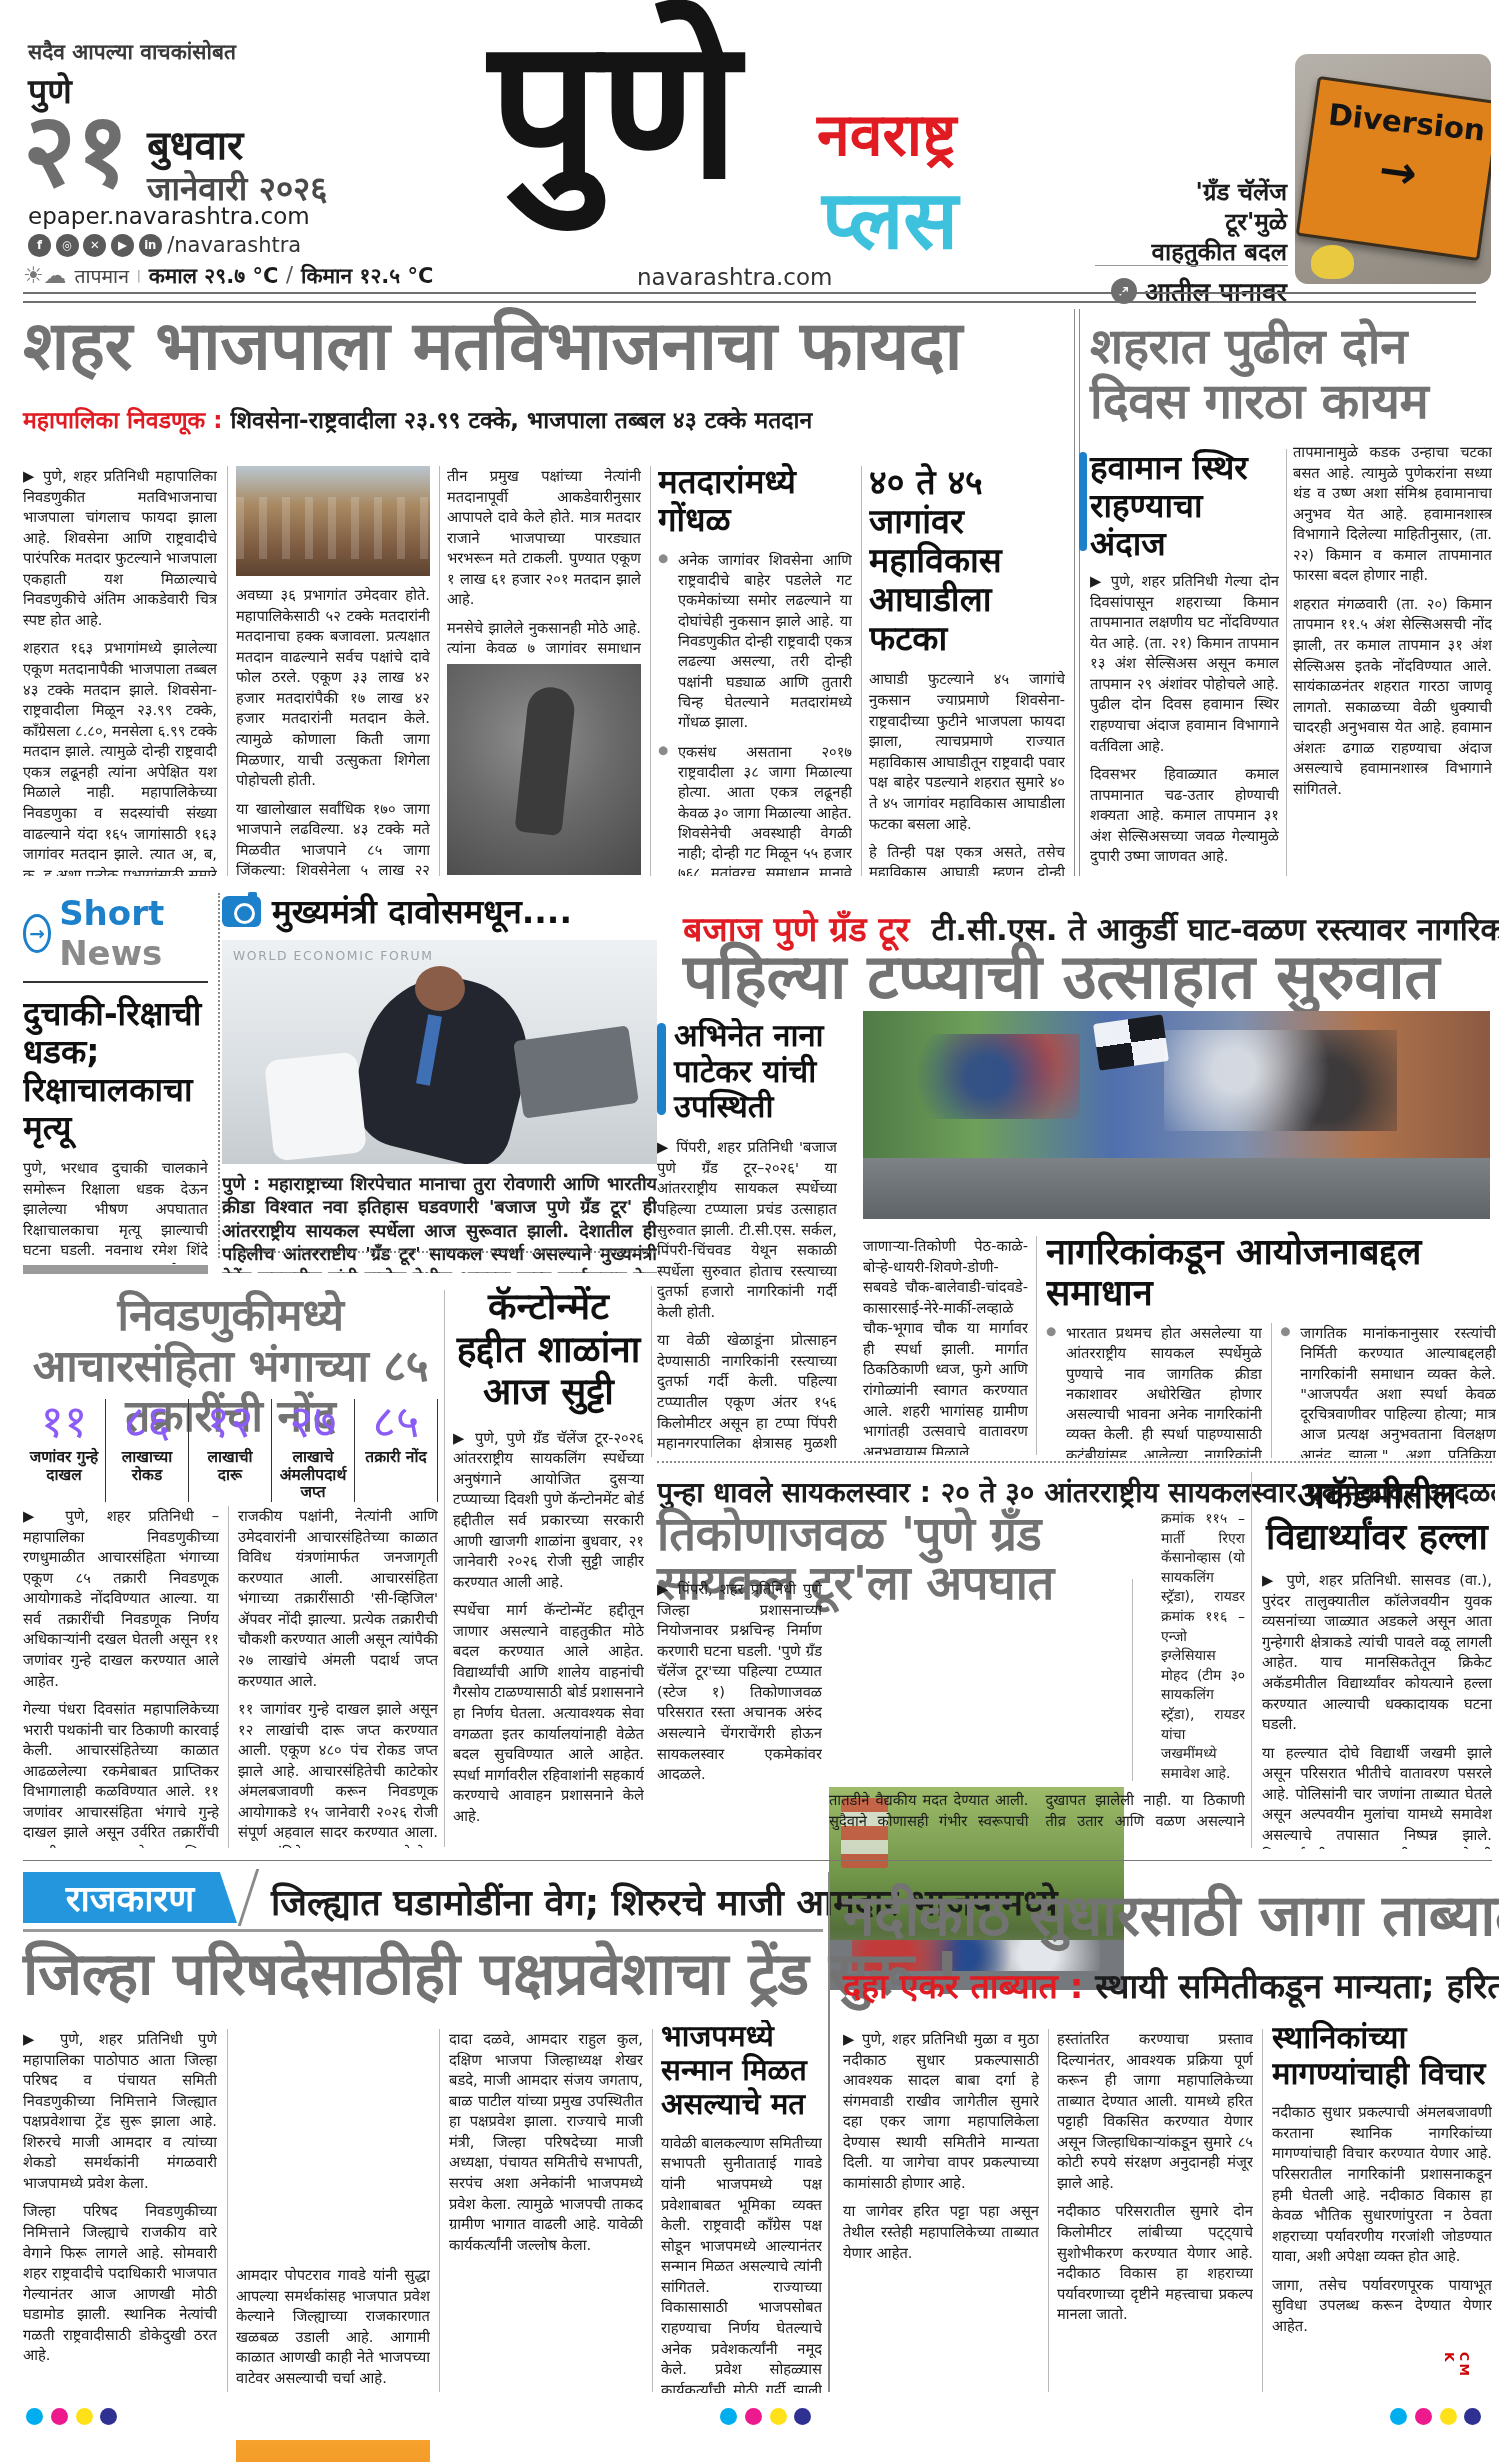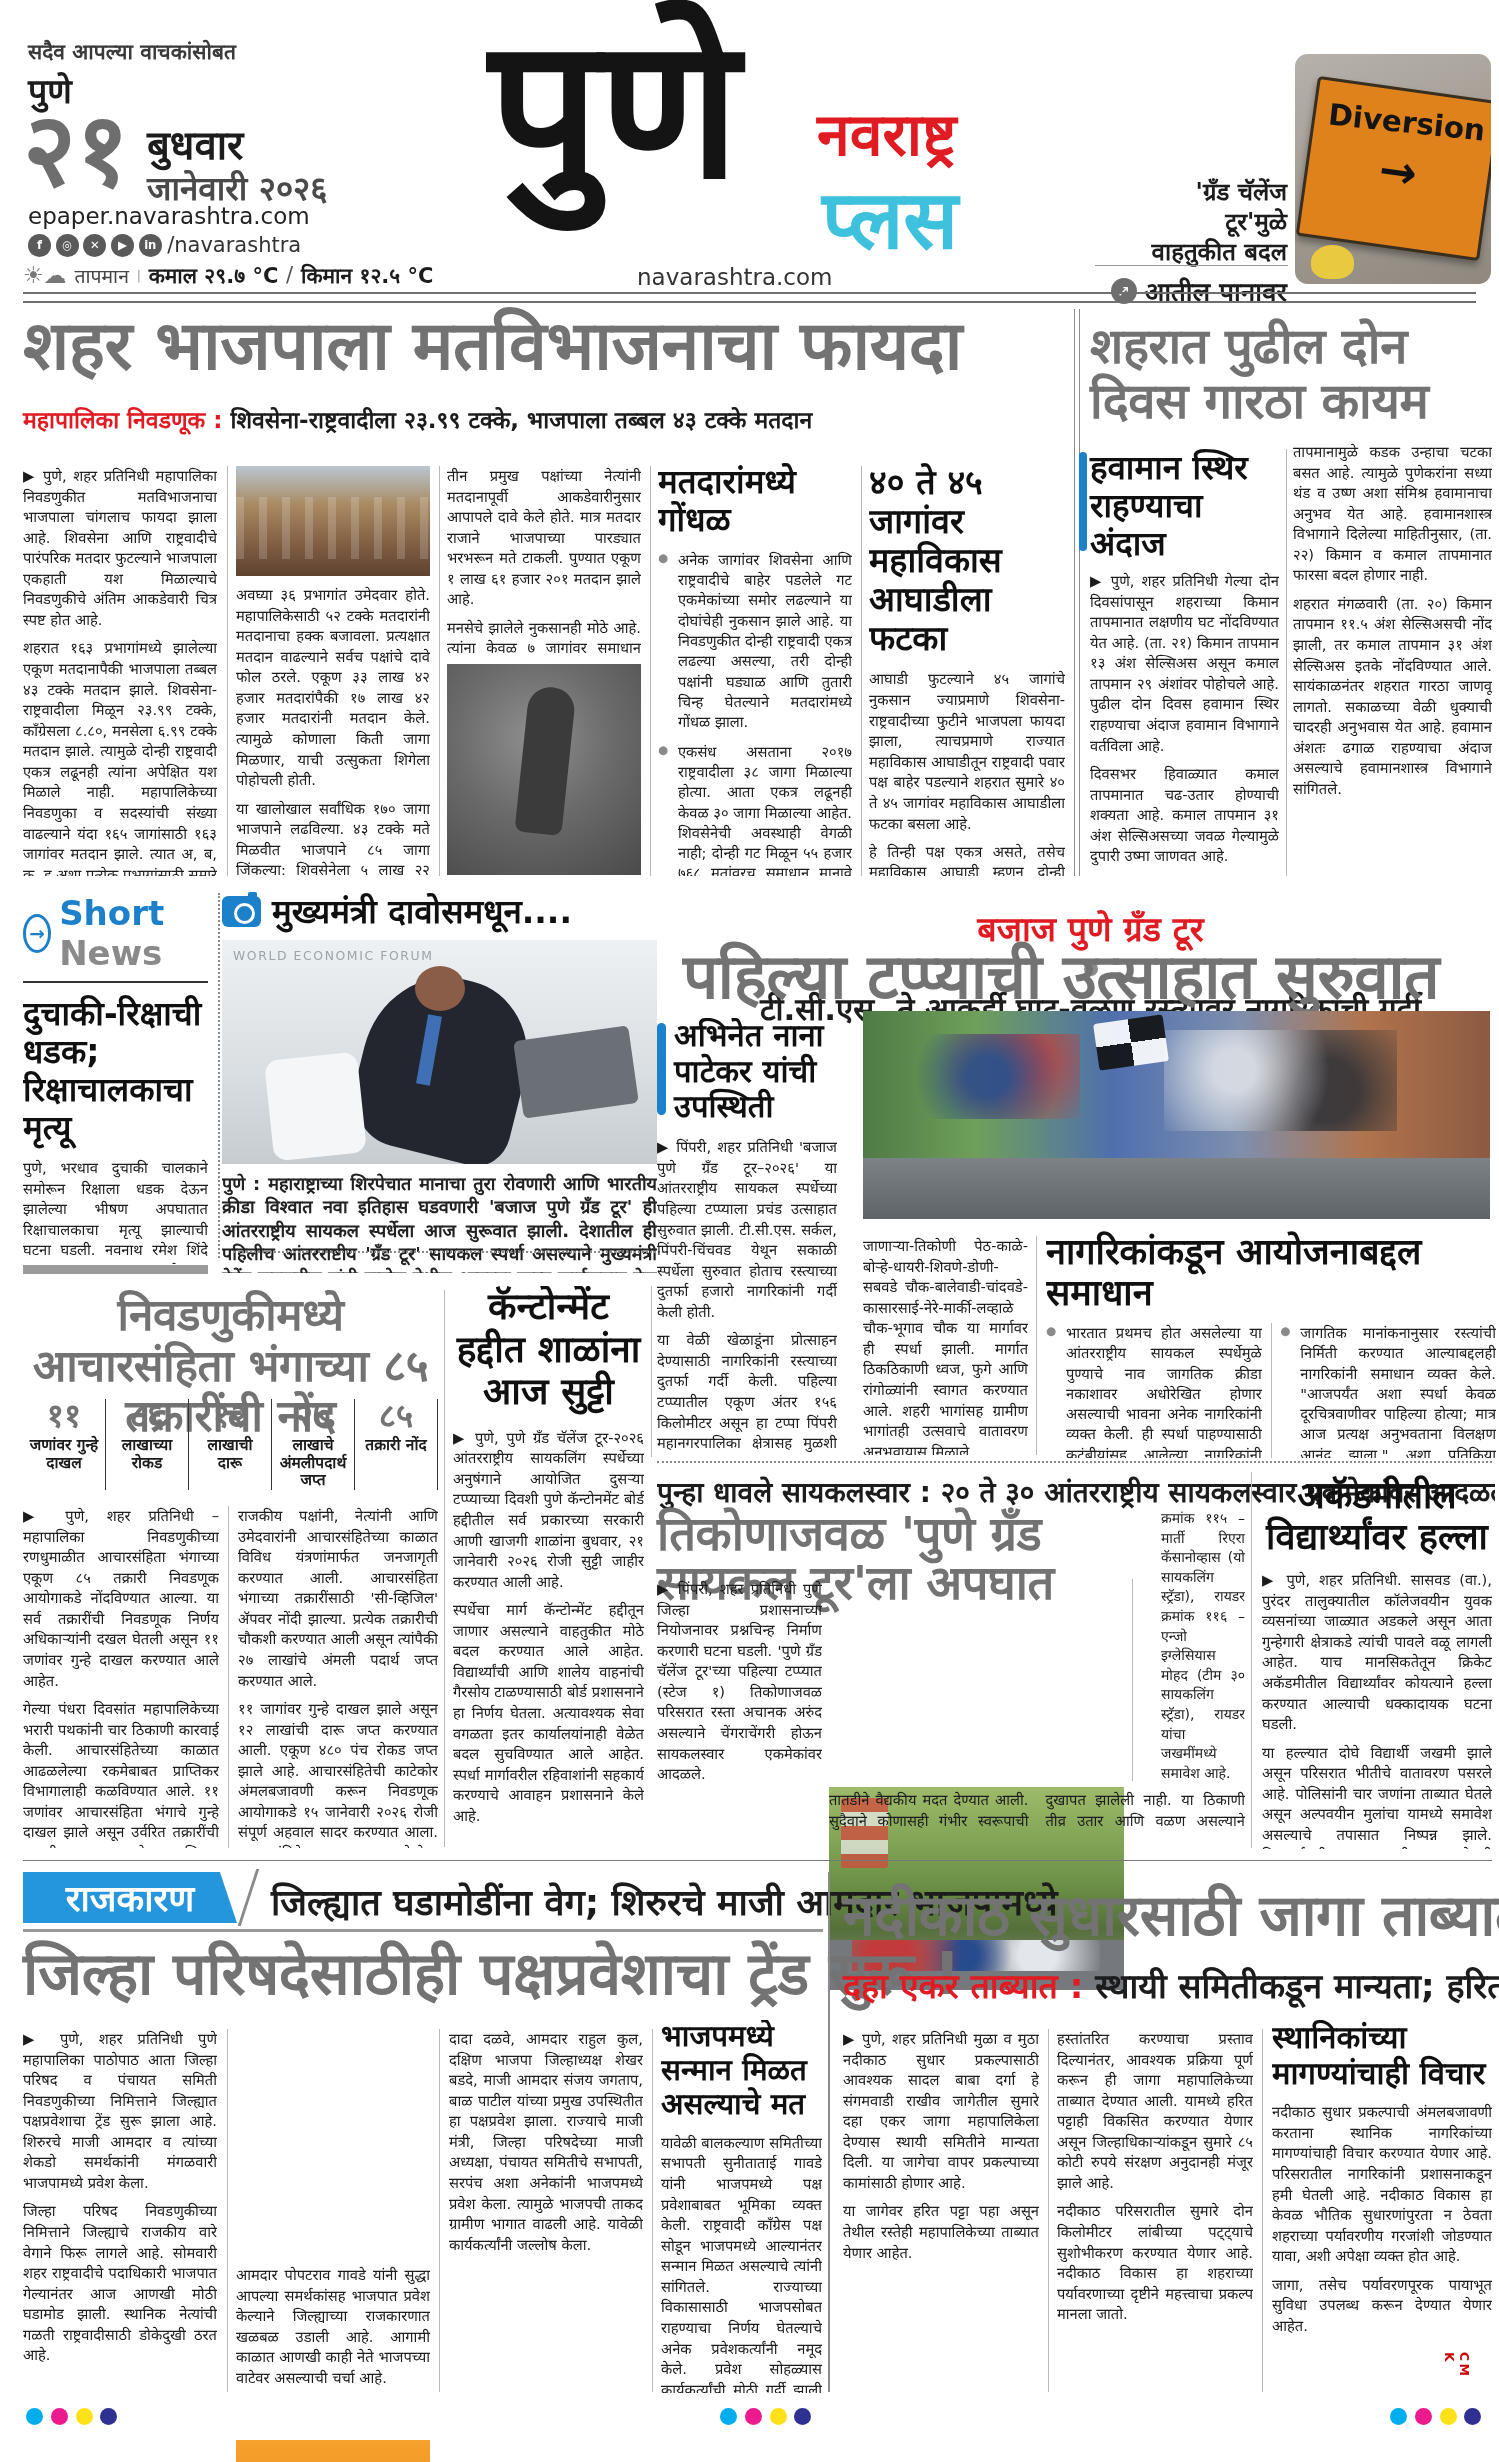--- a/index.html
+++ b/index.html
@@ -13,21 +13,21 @@
   .red{color:#e01b22;}
   .blue{color:#1d80ca;}
   .vrule{width:0.8px;background:#b9b9b9;}
   .dotv{width:0;border-left:2.3px dotted #8a8a8a;}
   .doth{height:0;border-top:2.3px dotted #8a8a8a;}
   .dblrule{height:7px;border-top:2.3px solid #6f6f6f;border-bottom:2.3px solid #6f6f6f;}
   .bullets li{list-style:none;position:relative;padding-left:20px;margin:0 0 9.3px 0;text-align:justify;}
   .bullets{margin:0;padding:0;font-size:14.7px;line-height:1.38;}
   .bullets li::before{content:"●";color:#8a8a8a;position:absolute;left:0;top:0.8px;font-size:11.6px;}
   .statcell{text-align:center;}
-  .statnum{font-size:33px;font-weight:bold;color:#737373;line-height:1;}
+  .statnum{font-size:45px;font-weight:normal;color:#8b5cf6;line-height:1;}
   .statlabel{font-size:15.5px;font-weight:bold;line-height:1.15;margin-top:4.7px;}
   .icon-circ{display:inline-flex;align-items:center;justify-content:center;border-radius:50%;}
   .photo{overflow:hidden;}
   .capt{font-size:18px;font-weight:bold;line-height:1.3;color:#222;text-align:justify;}
   .subhed{font-weight:bold;line-height:1.15;color:#101010;}
 </style>
 </head>
 <body>
 
 <div id="page">
@@ -193,21 +193,21 @@
       <div style="position:absolute;left:140px;top:37px;width:163px;height:179px;background:#23262e;border-radius:50% 45% 20% 30%;transform:rotate(14deg);"></div>
       <div style="position:absolute;left:193px;top:26px;width:50px;height:45px;background:#8a5d49;border-radius:50%;"></div>
       <div style="position:absolute;left:200px;top:75px;width:14px;height:70px;background:#3f6fb5;transform:rotate(10deg);"></div>
       <div style="position:absolute;left:47px;top:116px;width:93px;height:101px;background:#f4f6f7;border-radius:14px;transform:rotate(-6deg);"></div>
       <div style="position:absolute;right:23px;top:93px;width:116px;height:78px;background:#6b7076;border-radius:6.2px;transform:rotate(-8deg);"></div>
     </div>
     <div class="capt" style="margin-top:7.8px;width:435px;height:101px;overflow:hidden;">पुणे : महाराष्ट्राच्या शिरपेचात मानाचा तुरा रोवणारी आणि भारतीय क्रीडा विश्वात नवा इतिहास घडवणारी 'बजाज पुणे ग्रँड टूर' ही आंतरराष्ट्रीय सायकल स्पर्धेला आज सुरूवात झाली. देशातील ही पहिलीच आंतरराष्टीय 'ग्रँड टूर' सायकल स्पर्धा असल्याने मुख्यमंत्री देवेंद्र फडणवीस यांनी दावोस येथील आपल्या व्यस्त कार्यक्रमात वेळ काढून स्पर्धेचे थेट प्रक्षेपण पाहिले.</div>
   </div>
   <div class="abs doth" style="left:233px;top:1251px;width:435px;"></div>
 
-  <div class="abs" style="left:683px;top:905px;width:815px;display:flex;align-items:center;gap:11px;flex-direction:column;">
+  <div class="abs" style="left:683px;top:905px;width:815px;display:flex;align-items:center;gap:11px;">
     <span class="b red" style="font-size:34px;white-space:nowrap;">बजाज पुणे ग्रँड टूर</span>
     <span style="width:14px;height:14px;border-radius:50%;background:#8a8a8a;display:inline-block;"></span>
     <span class="b" style="font-size:31px;white-space:nowrap;">टी.सी.एस. ते आकुर्डी घाट-वळण रस्त्यावर नागरिकांची गर्दी</span>
   </div>
   <div class="abs hl" style="left:683px;top:944px;width:815px;font-size:62px;white-space:nowrap;">पहिल्या टप्प्याची उत्साहात सुरुवात</div>
 
   <div class="abs" style="left:657px;top:1018px;width:180px;height:436px;overflow:hidden;">
     <div style="position:relative;padding-left:17px;">
       <span style="position:absolute;left:0;top:4.7px;width:8.5px;height:92px;background:#1d80ca;border-radius:4.7px;"></span>
       <span class="subhed" style="font-size:31px;">अभिनेत नाना पाटेकर यांची उपस्थिती</span>

